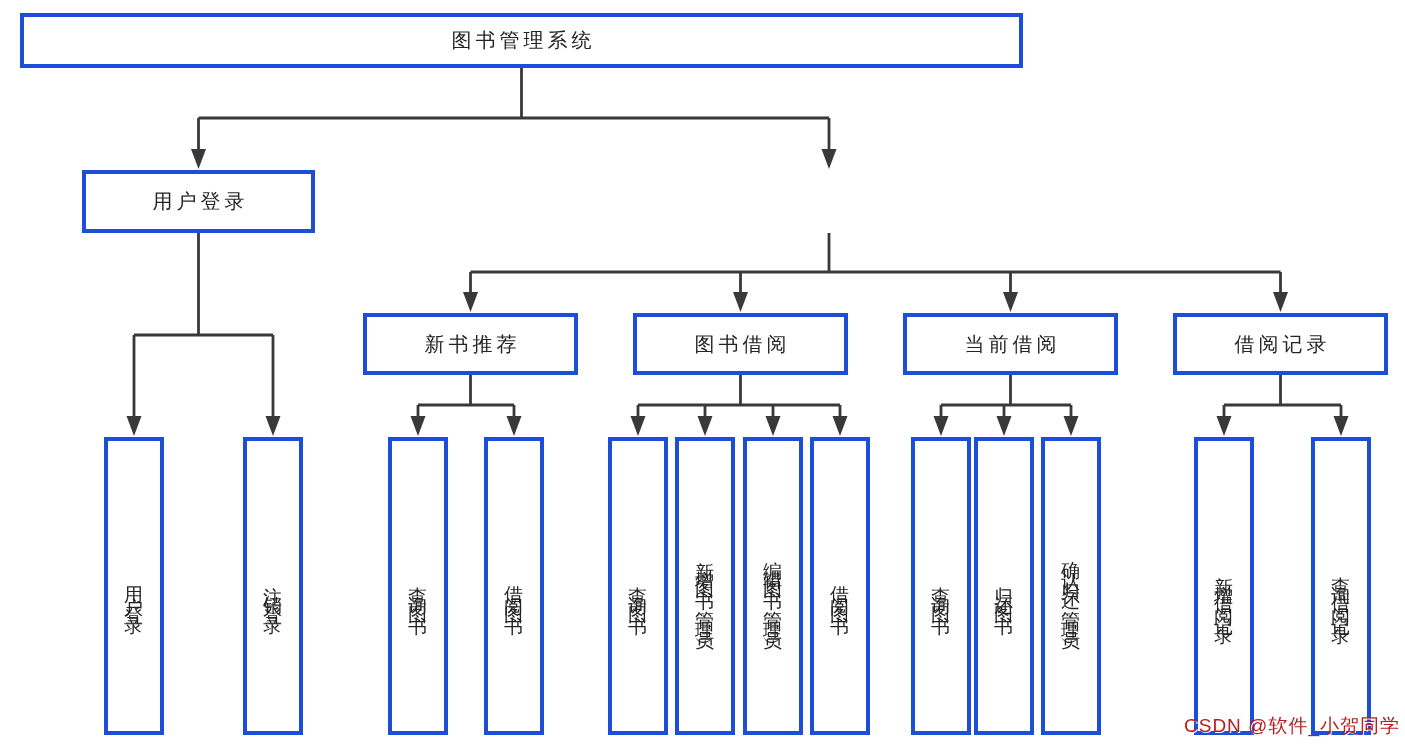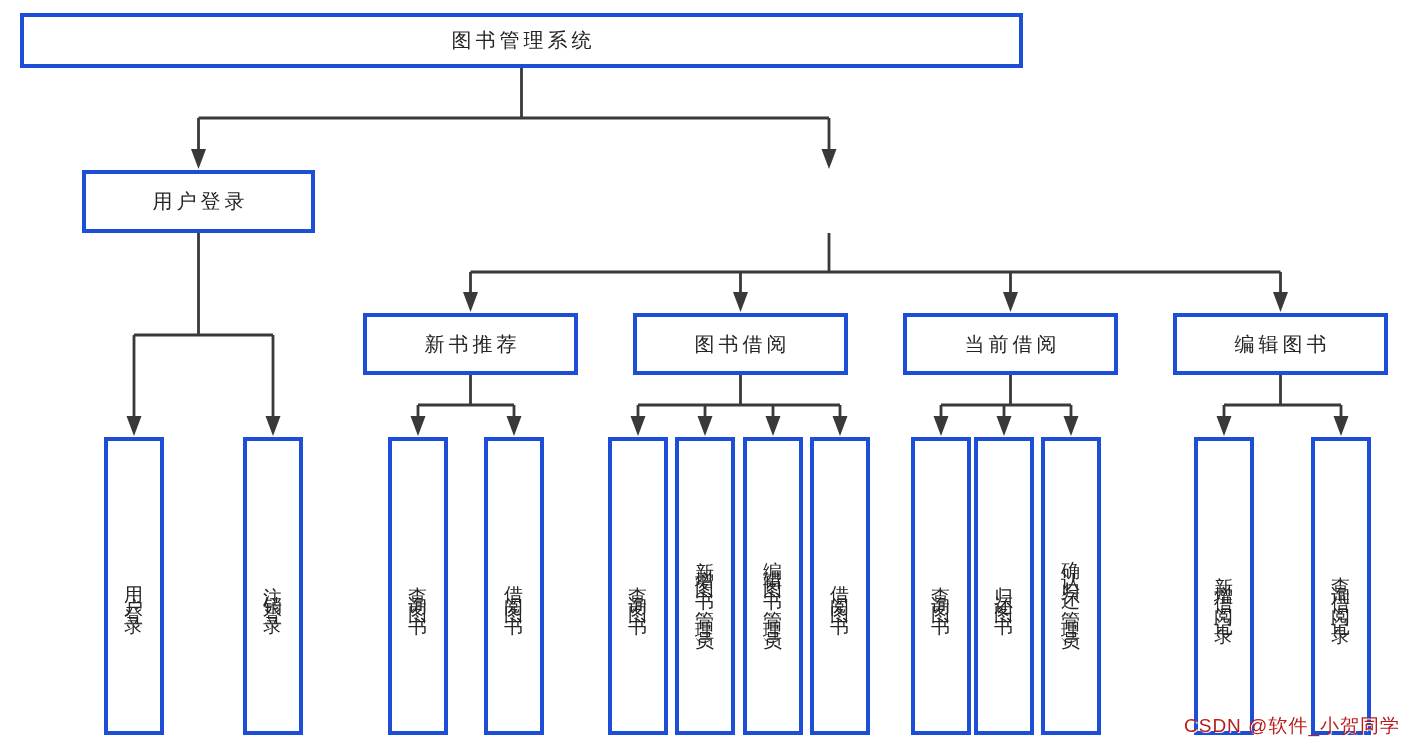--- a/index.html
+++ b/index.html
@@ -128,21 +128,21 @@
   <div class="box hbox" style="left:363px; top:313px; width:215px; height:62px">
     <span>新书推荐</span>
   </div>
   <div class="box hbox" style="left:633px; top:313px; width:215px; height:62px">
     <span>图书借阅</span>
   </div>
   <div class="box hbox" style="left:903px; top:313px; width:215px; height:62px">
     <span>当前借阅</span>
   </div>
   <div class="box hbox" style="left:1173px; top:313px; width:215px; height:62px">
-    <span>编辑图书</span>
+    <span>借阅记录</span>
   </div>
 
   <div class="box vbox" style="left:104px; top:437px; width:60px; height:298px">
     <span>用户登录</span>
   </div>
   <div class="box vbox" style="left:243px; top:437px; width:60px; height:298px">
     <span>注销登录</span>
   </div>
 
   <div class="box vbox" style="left:388px; top:437px; width:60px; height:298px">

